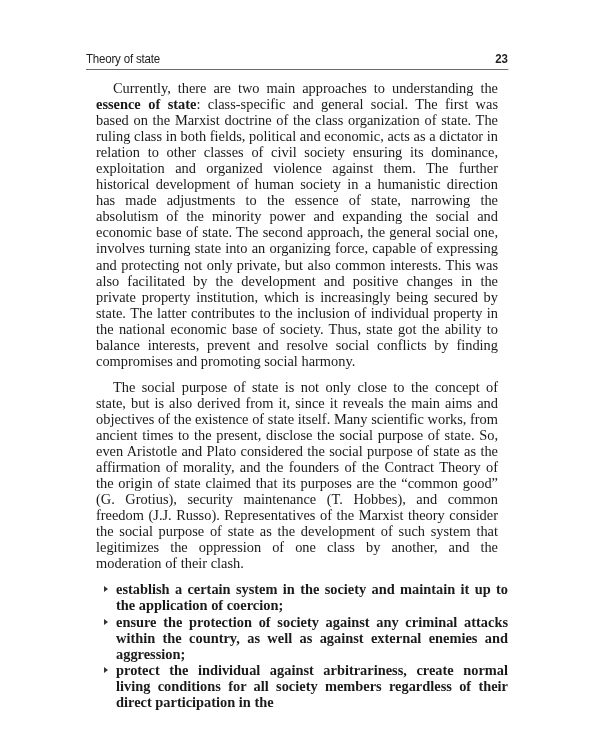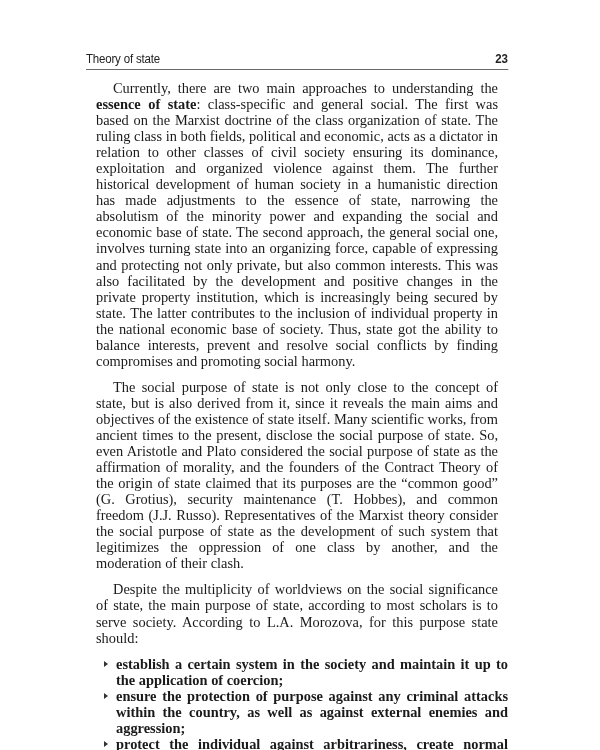--- a/index.html
+++ b/index.html
@@ -23,21 +23,20 @@
 
 <div class="page">
   <div class="running-head">
     <span class="title">Theory of state</span>
     <span class="pagenum">23</span>
   </div>
 
   <div class="body">
     <p><span>Currently, there are two main approaches to understanding the </span><b>essence of state</b><span>: class-specific and general social. The first was based on the Marxist doc­trine of the class organization of state. The ruling class in both fields, political and economic, acts as a dictator in relation to other classes of civil society en­suring its dominance, exploitation and organized violence against them. The further historical development of human society in a humanistic direction has made adjustments to the essence of state, narrowing the absolutism of the mi­nority power and expanding the social and economic base of state. The second approach, the general social one, involves turning state into an organizing force, capable of expressing and protecting not only private, but also common interests. This was also facilitated by the development and positive changes in the private property institution, which is increasingly being secured by state. The latter contributes to the inclusion of individual property in the national economic base of society. Thus, state got the ability to balance interests, pre­vent and resolve social conflicts by finding compromises and promoting social harmony.</span></p>
     <p>The social purpose of state is not only close to the concept of state, but is also derived from it, since it reveals the main aims and objectives of the exis­tence of state itself. Many scientific works, from ancient times to the present, disclose the social purpose of state. So, even Aristotle and Plato considered the social purpose of state as the affirmation of morality, and the founders of the Contract Theory of the origin of state claimed that its purposes are the “com­mon good” (G. Grotius), security maintenance (T. Hobbes), and common freedom (J.J. Russo). Representatives of the Marxist theory consider the social purpose of state as the development of such system that legitimizes the oppres­sion of one class by another, and the moderation of their clash.</p>
-    <p>Despite the multiplicity of worldviews on the social significance of state, the main purpose of state, according to most scholars is to serve society. According to L.A. Morozova, for this purpose state should:</p>
 
     <ul class="bullets">
       <li><span class="bullet"></span><span>establish a certain system in the society and maintain it up to the applica­tion of coercion;</span></li>
-      <li><span class="bullet"></span><span>ensure the protection of purpose against any criminal attacks within the country, as well as against external enemies and aggression;</span></li>
+      <li><span class="bullet"></span><span>ensure the protection of society against any criminal attacks within the country, as well as against external enemies and aggression;</span></li>
       <li><span class="bullet"></span><span>protect the individual against arbitrariness, create normal living condi­tions for all society members regardless of their direct participation in the</span></li>
     </ul>
   </div>
 </div>
 
 </body></html>

